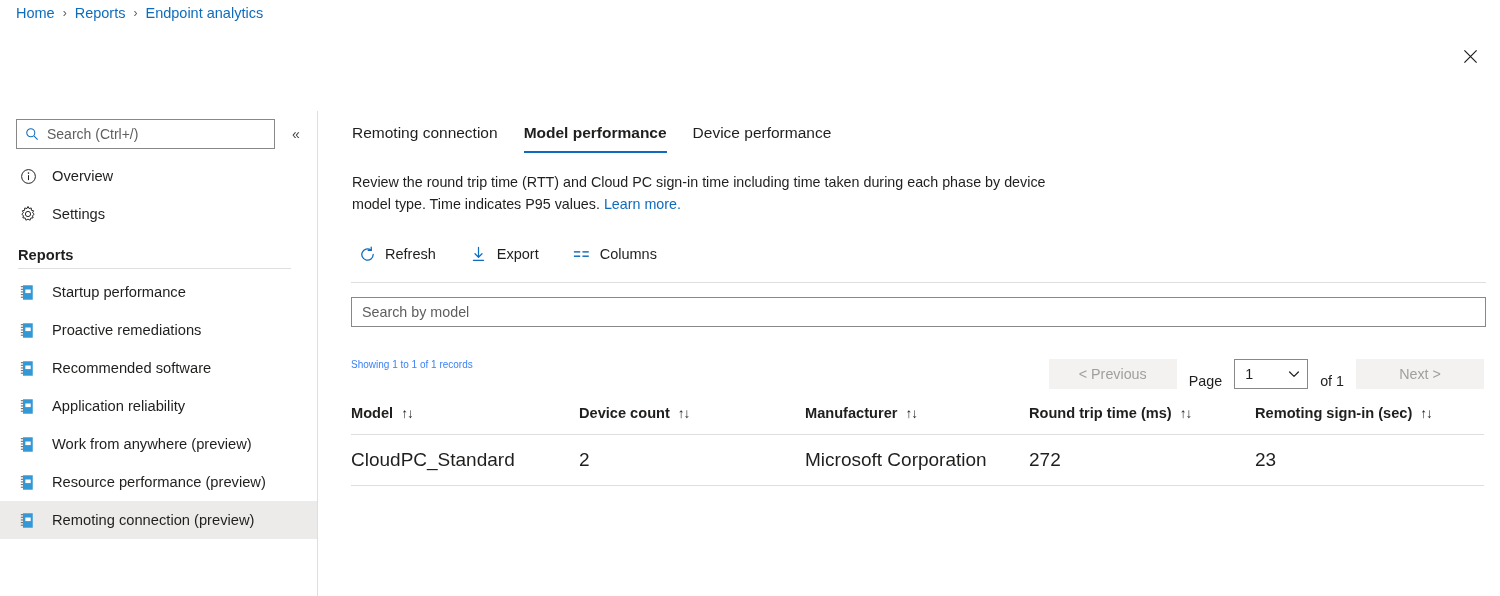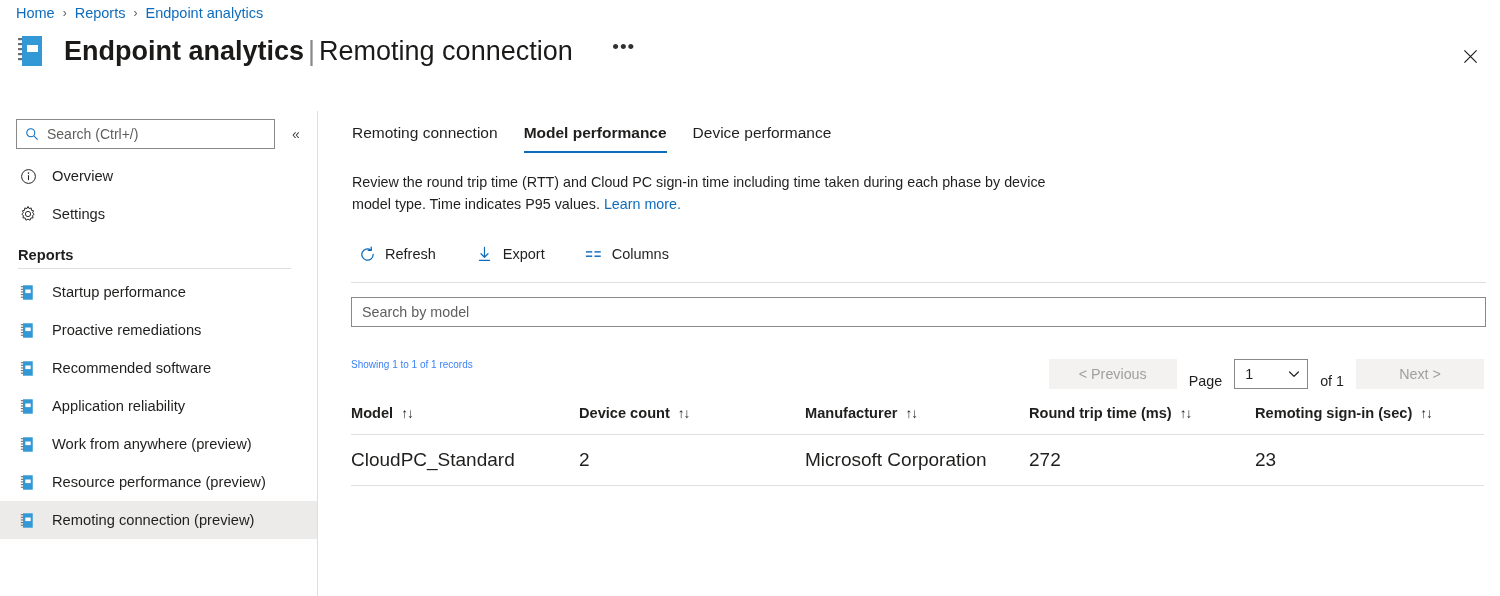--- a/index.html
+++ b/index.html
@@ -114,21 +114,21 @@
     content: ""; position: absolute; left: 0; right: 0; bottom: 0;
     height: 2.5px; background: #0f6cbd;
   }
 
   .desc {
     padding: 19px 0 0 34px; width: 760px;
     font-size: 14.3px; line-height: 1.52; color: #201f1e;
   }
   .desc a { color: #0f6cbd; text-decoration: none; }
 
-  .cmdbar { display: flex; align-items: center; gap: 28px;
+  .cmdbar { display: flex; align-items: center; gap: 22px;
             padding: 25px 0 0 34px; }
   .cmd {
     display: flex; align-items: center; gap: 9px;
     font-size: 14.5px; color: #201f1e; cursor: pointer;
     padding: 5px 6px; border-radius: 2px;
   }
   .cmd-ico { display: flex; align-items: center; justify-content: center;
              width: 18px; height: 18px; color: #0f6cbd; }
 
   .cmd-rule { height: 1px; background: #e1dfdd;
@@ -196,37 +196,20 @@
 <div class="page">
 
   <div class="breadcrumb">
     <span class="crumb">Home</span>
     <span class="crumb-sep">›</span>
     <span class="crumb">Reports</span>
     <span class="crumb-sep">›</span>
     <span class="crumb">Endpoint analytics</span>
   </div>
 
-  <div class="title-row">
-    <span class="title-icon">
-      <svg viewBox="0 0 34 36" width="34" height="36">
-        <rect x="2" y="4" width="6" height="2.2" fill="#6e6e6e"></rect>
-        <rect x="2" y="9" width="6" height="2.2" fill="#6e6e6e"></rect>
-        <rect x="2" y="14" width="6" height="2.2" fill="#6e6e6e"></rect>
-        <rect x="2" y="19" width="6" height="2.2" fill="#6e6e6e"></rect>
-        <rect x="2" y="24" width="6" height="2.2" fill="#6e6e6e"></rect>
-        <rect x="6" y="2" width="20" height="30" fill="#3399d6"></rect>
-        <rect x="11" y="11" width="11" height="7" fill="#ffffff"></rect>
-      </svg>
-    </span>
-    <div class="title-text">
-      <span class="title-main">Endpoint analytics</span><span class="title-sep">|</span><span class="title-sub">Remoting connection</span>
-    </div>
-    <div class="more-btn">•••</div>
-  </div>
 
   <div class="close-btn">
     <svg viewBox="0 0 16 16" width="15" height="15">
       <path d="M1.5 1.5 L14.5 14.5 M14.5 1.5 L1.5 14.5" stroke="#201f1e" stroke-width="1.3" fill="none"></path>
     </svg>
   </div>
 
   <div class="sidebar">
 
     <div class="search-row">

